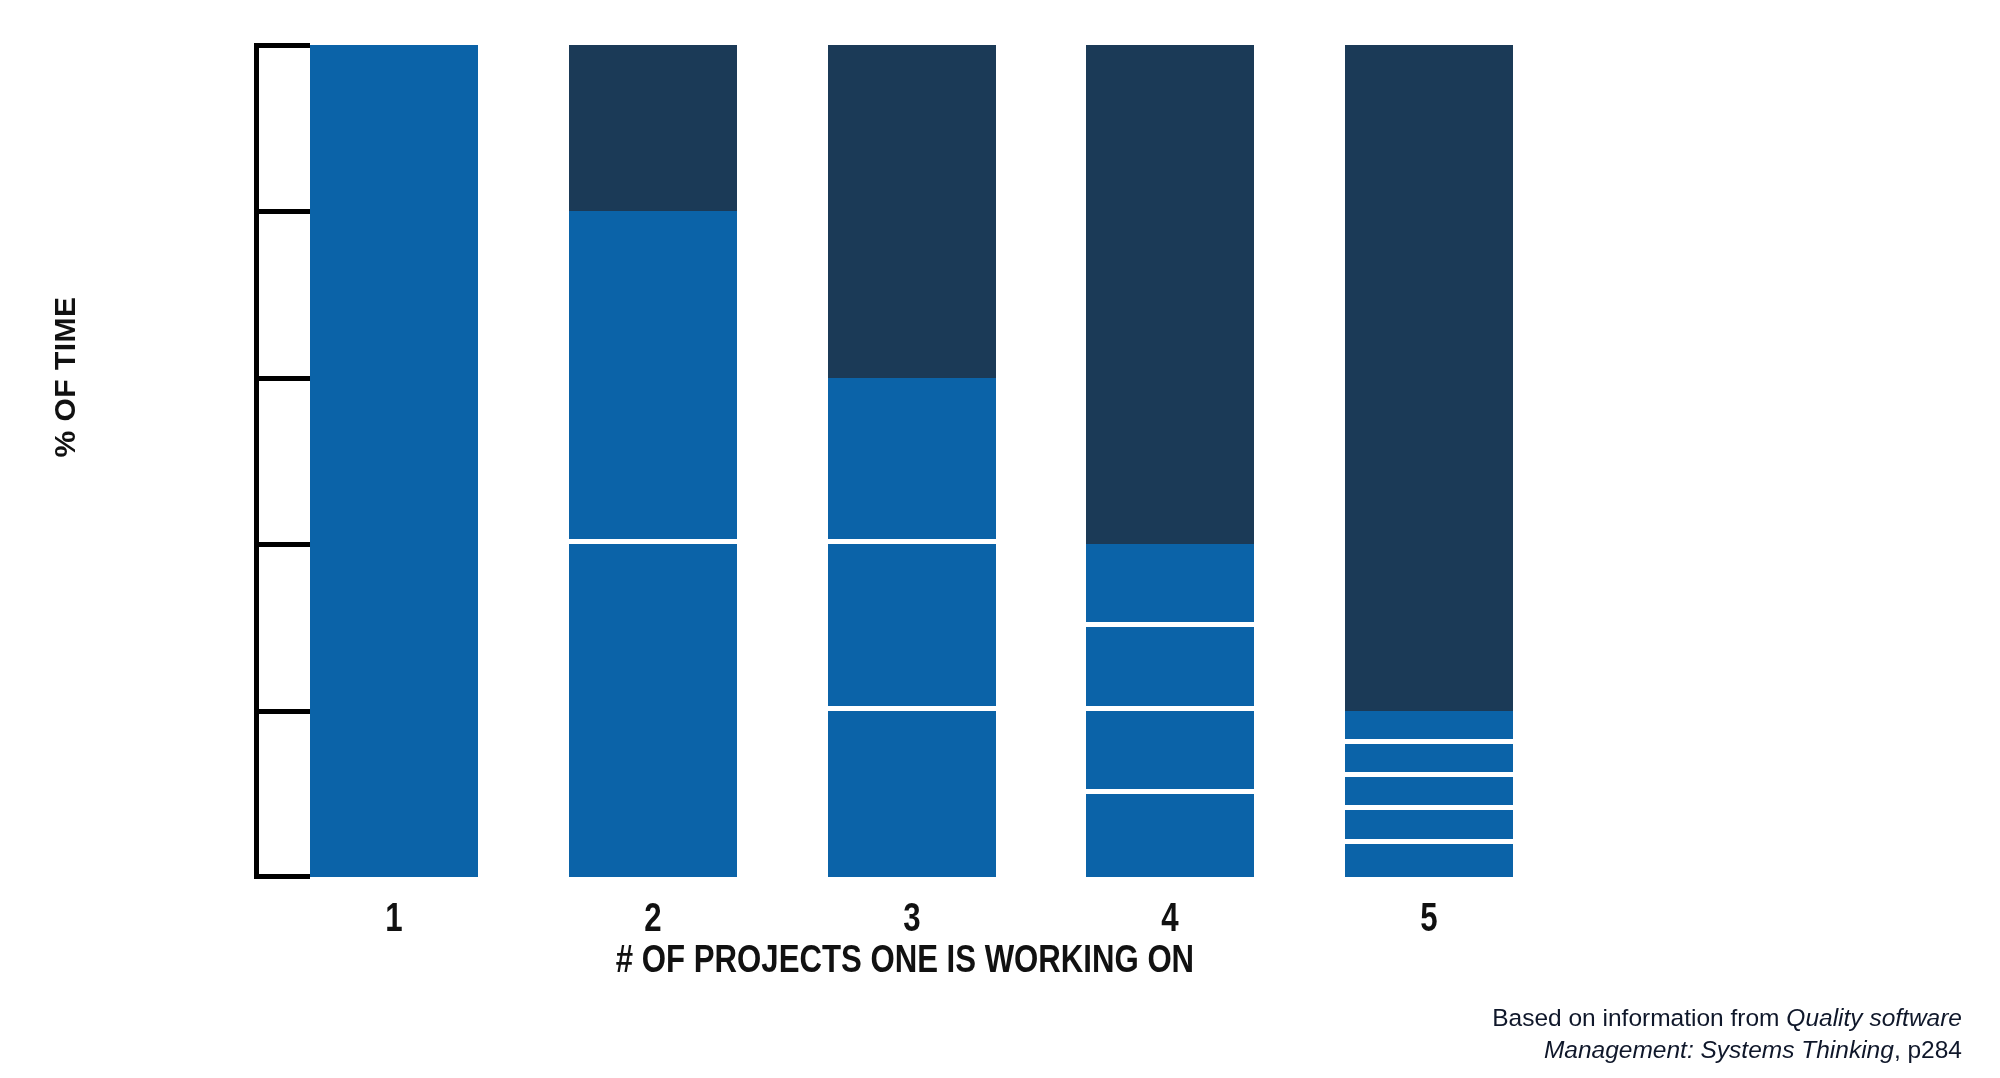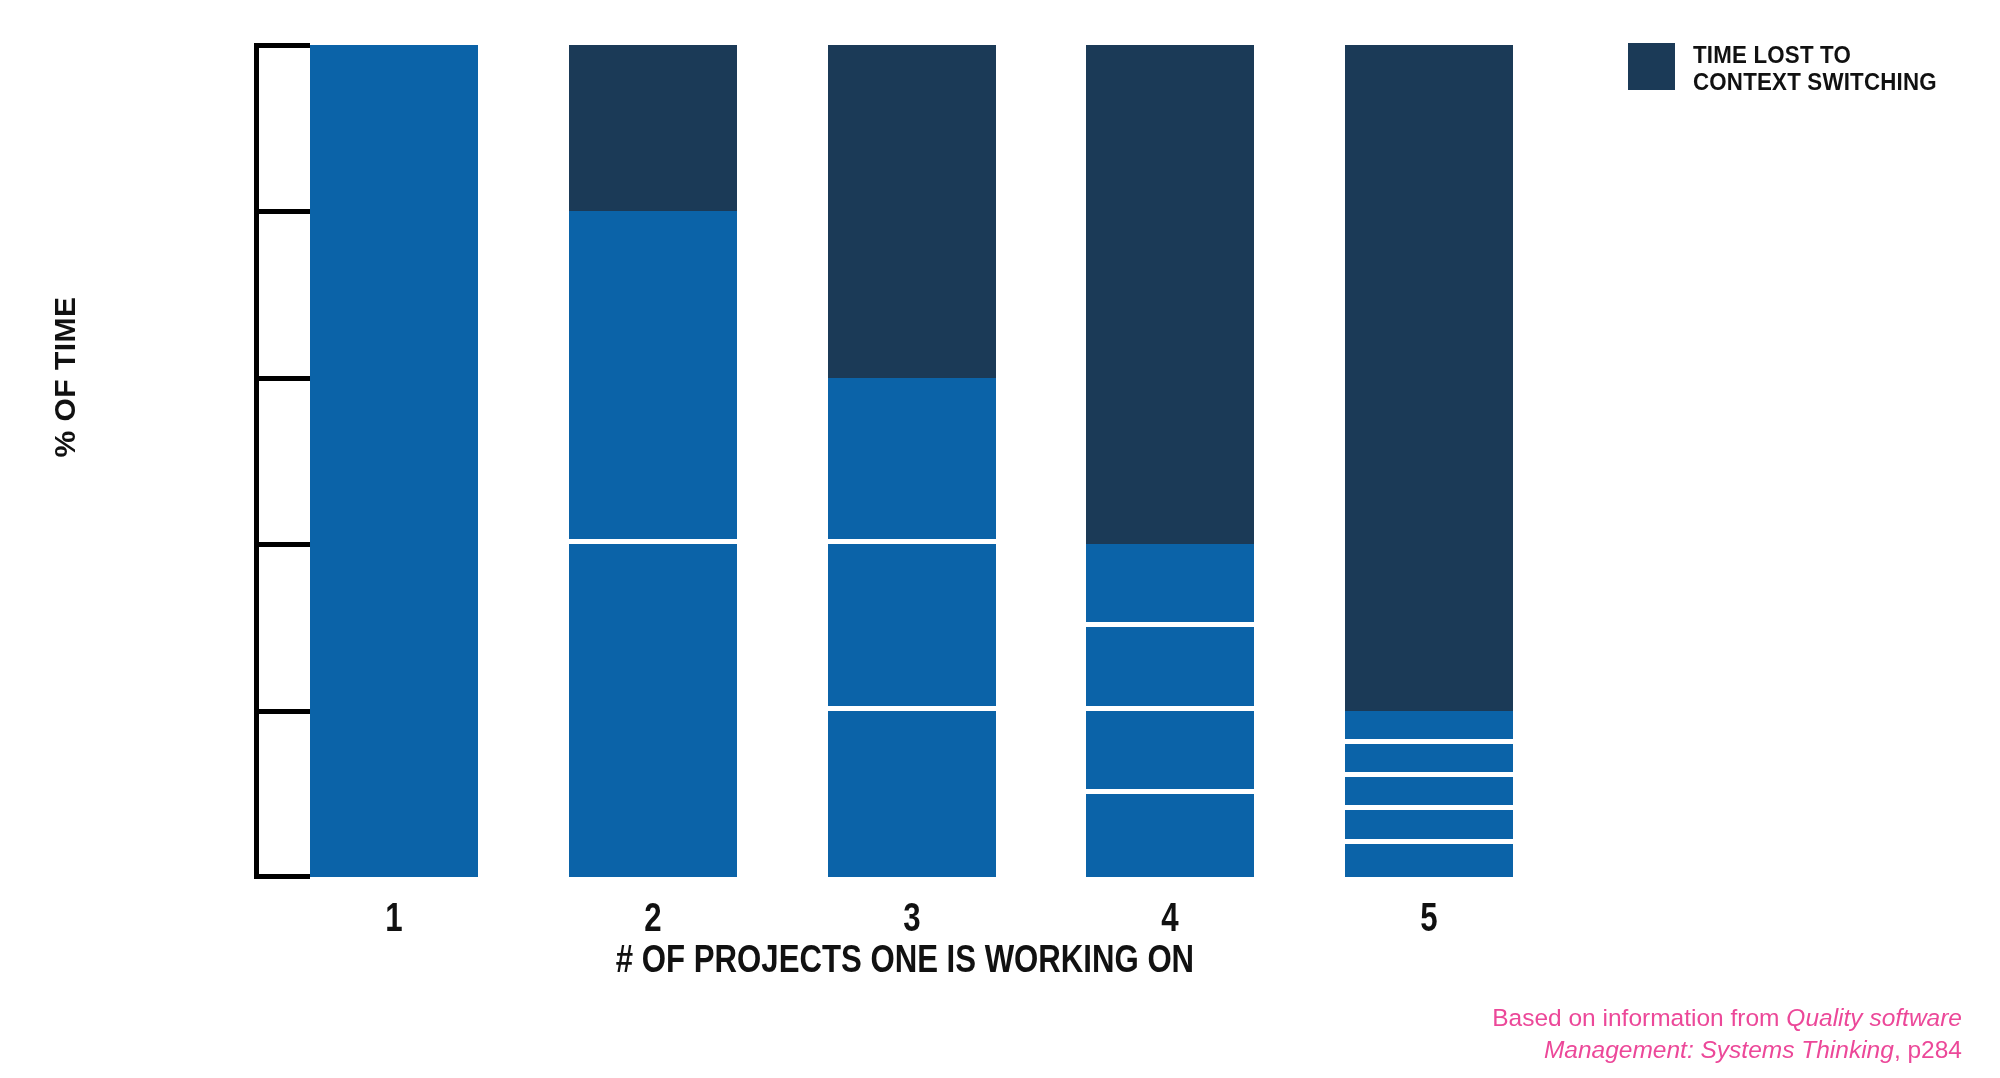--- a/index.html
+++ b/index.html
@@ -159,21 +159,21 @@
   
   .caption {
     position: absolute;
     right: 38px;
     top: 1002px;
     width: 900px;
     text-align: right;
     font-family: "Liberation Sans", sans-serif;
     font-size: 24.5px;
     line-height: 1.32;
-    color: #ec4899;
+    color: #0f172a;
   }
   .caption .em { font-style: italic; }
 </style>
 </head>
 <body>
 
 <div id="figure">
 
   <div class="y-axis-title">% OF TIME</div>
 
@@ -232,25 +232,20 @@
             <div class="seg seg-blue" style="top: 798.72px; height: 33.28px;"></div>
           </div>
           <div class="x-tick-label">5</div>
         </div>
       </div>
   </div>
 
   <div class="x-axis-title"># OF PROJECTS ONE IS WORKING ON</div>
 
   <div class="legend">
-    <div class="legend-item">
-      <span class="legend-swatch" id="sw0" style="background: rgb(27, 58, 87);"></span>
-      <span class="legend-label">TIME LOST TO
-CONTEXT SWITCHING</span>
-    </div>
   </div>
 
   <div class="caption">
     <div><span>Based on information from </span><span class="em">Quality software</span></div>
     <div><span class="em">Management: Systems Thinking</span><span>, p284</span></div>
   </div>
 
 </div>
 
 </body></html>

